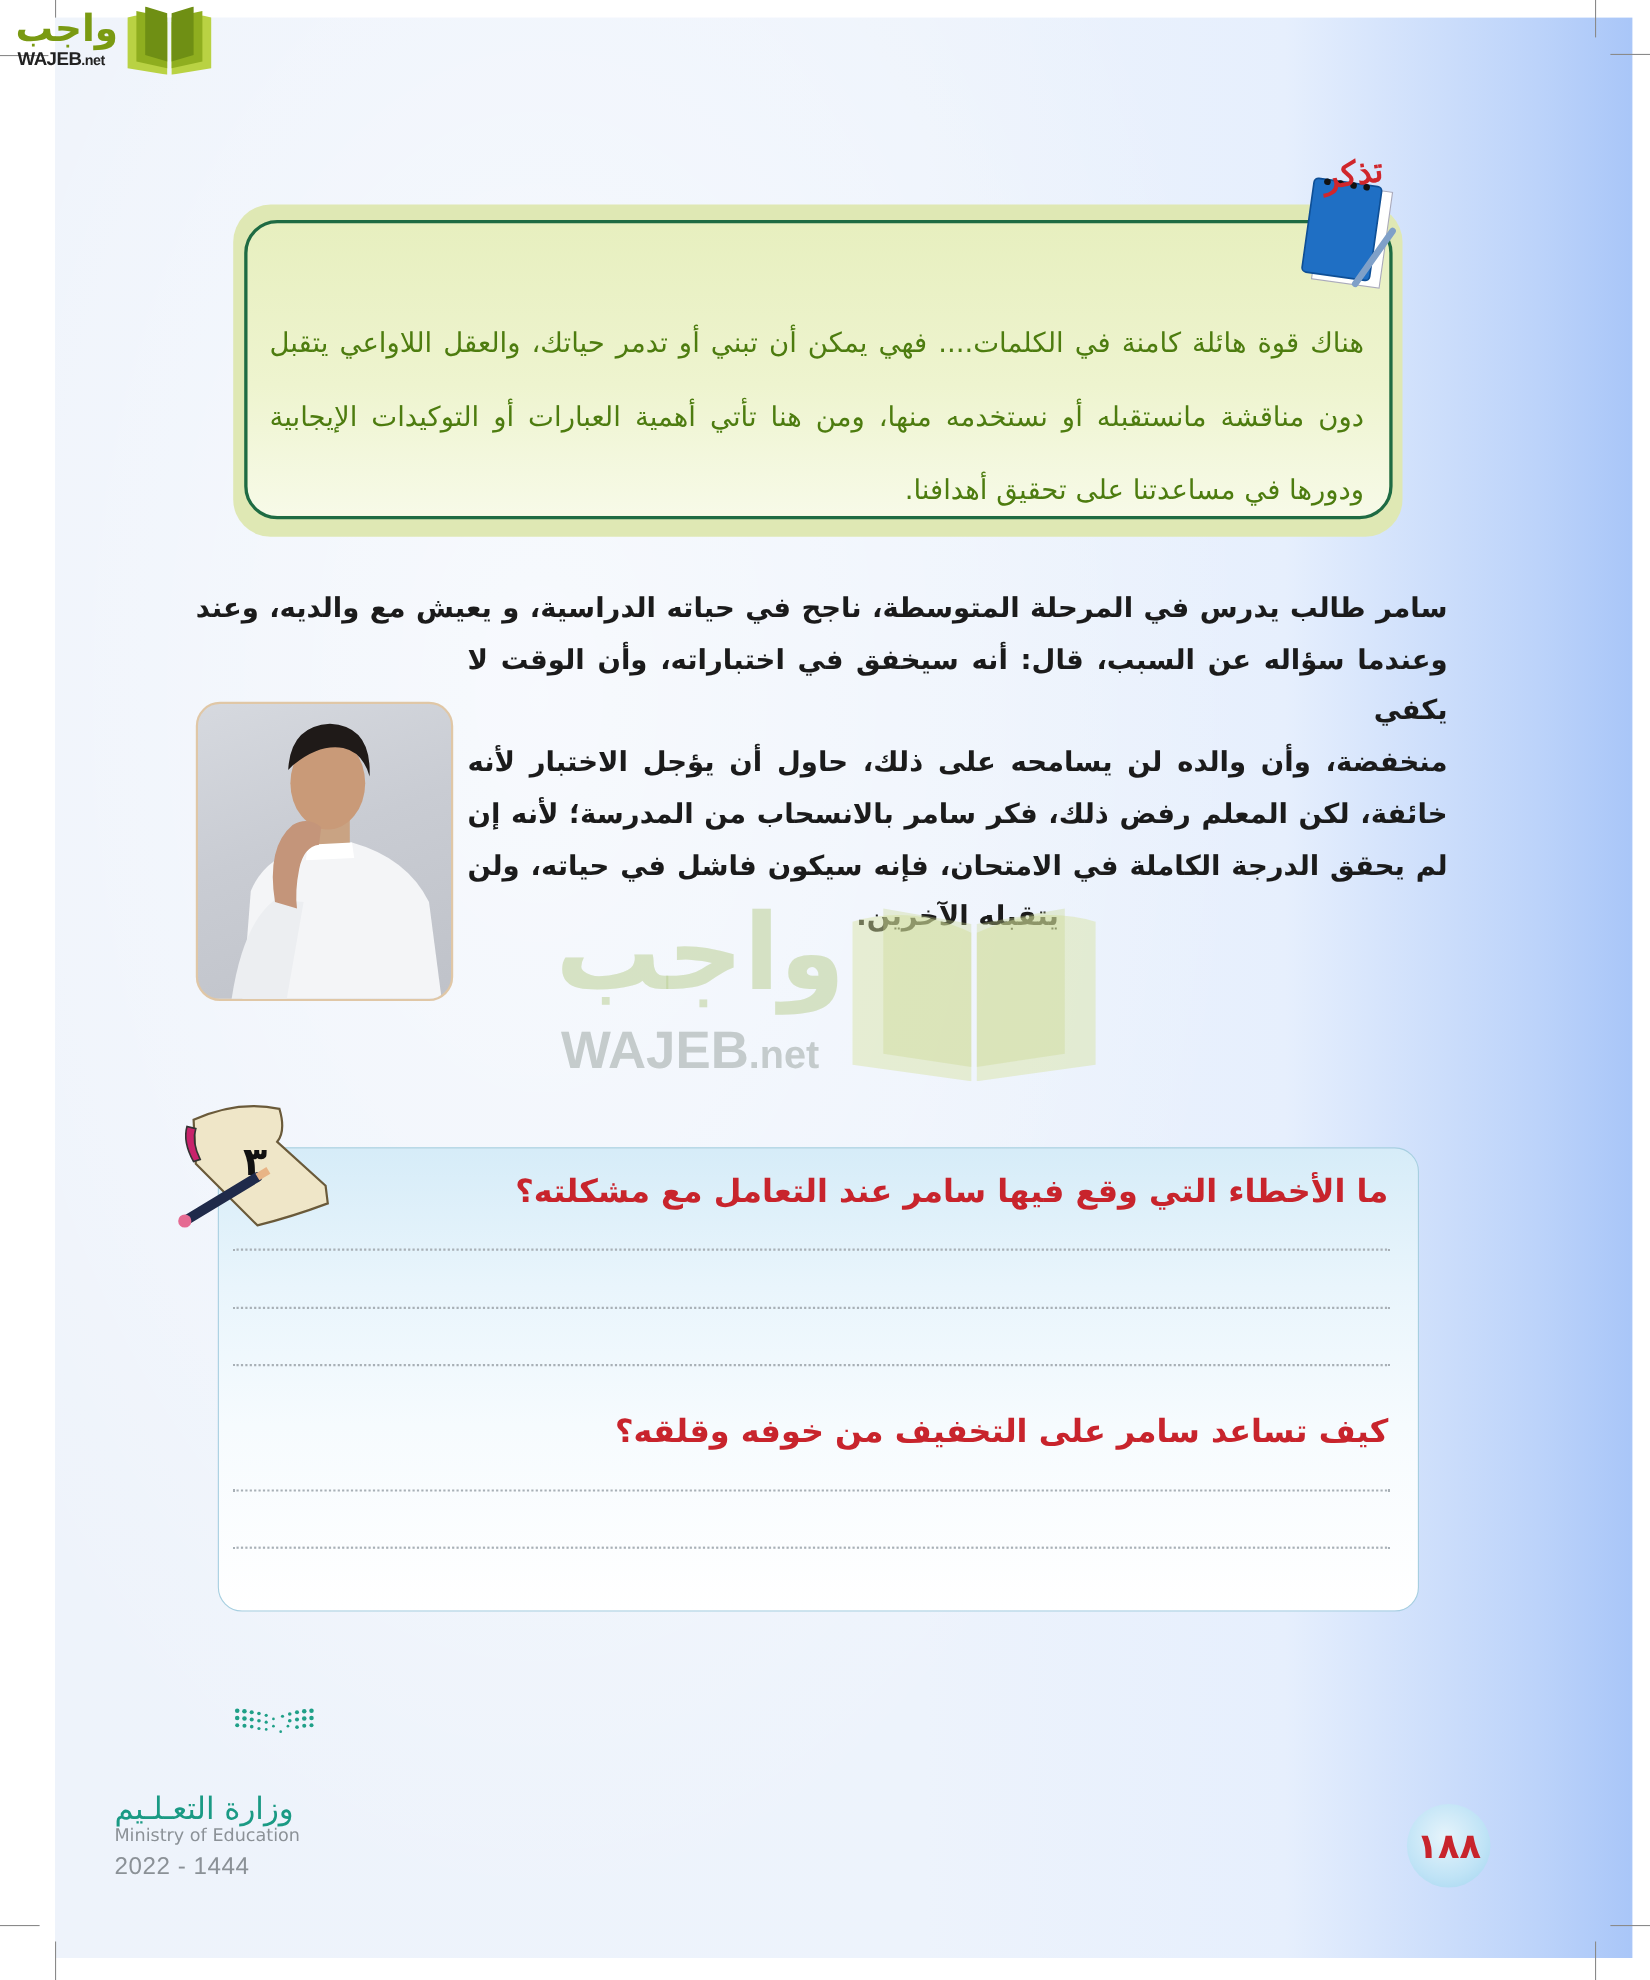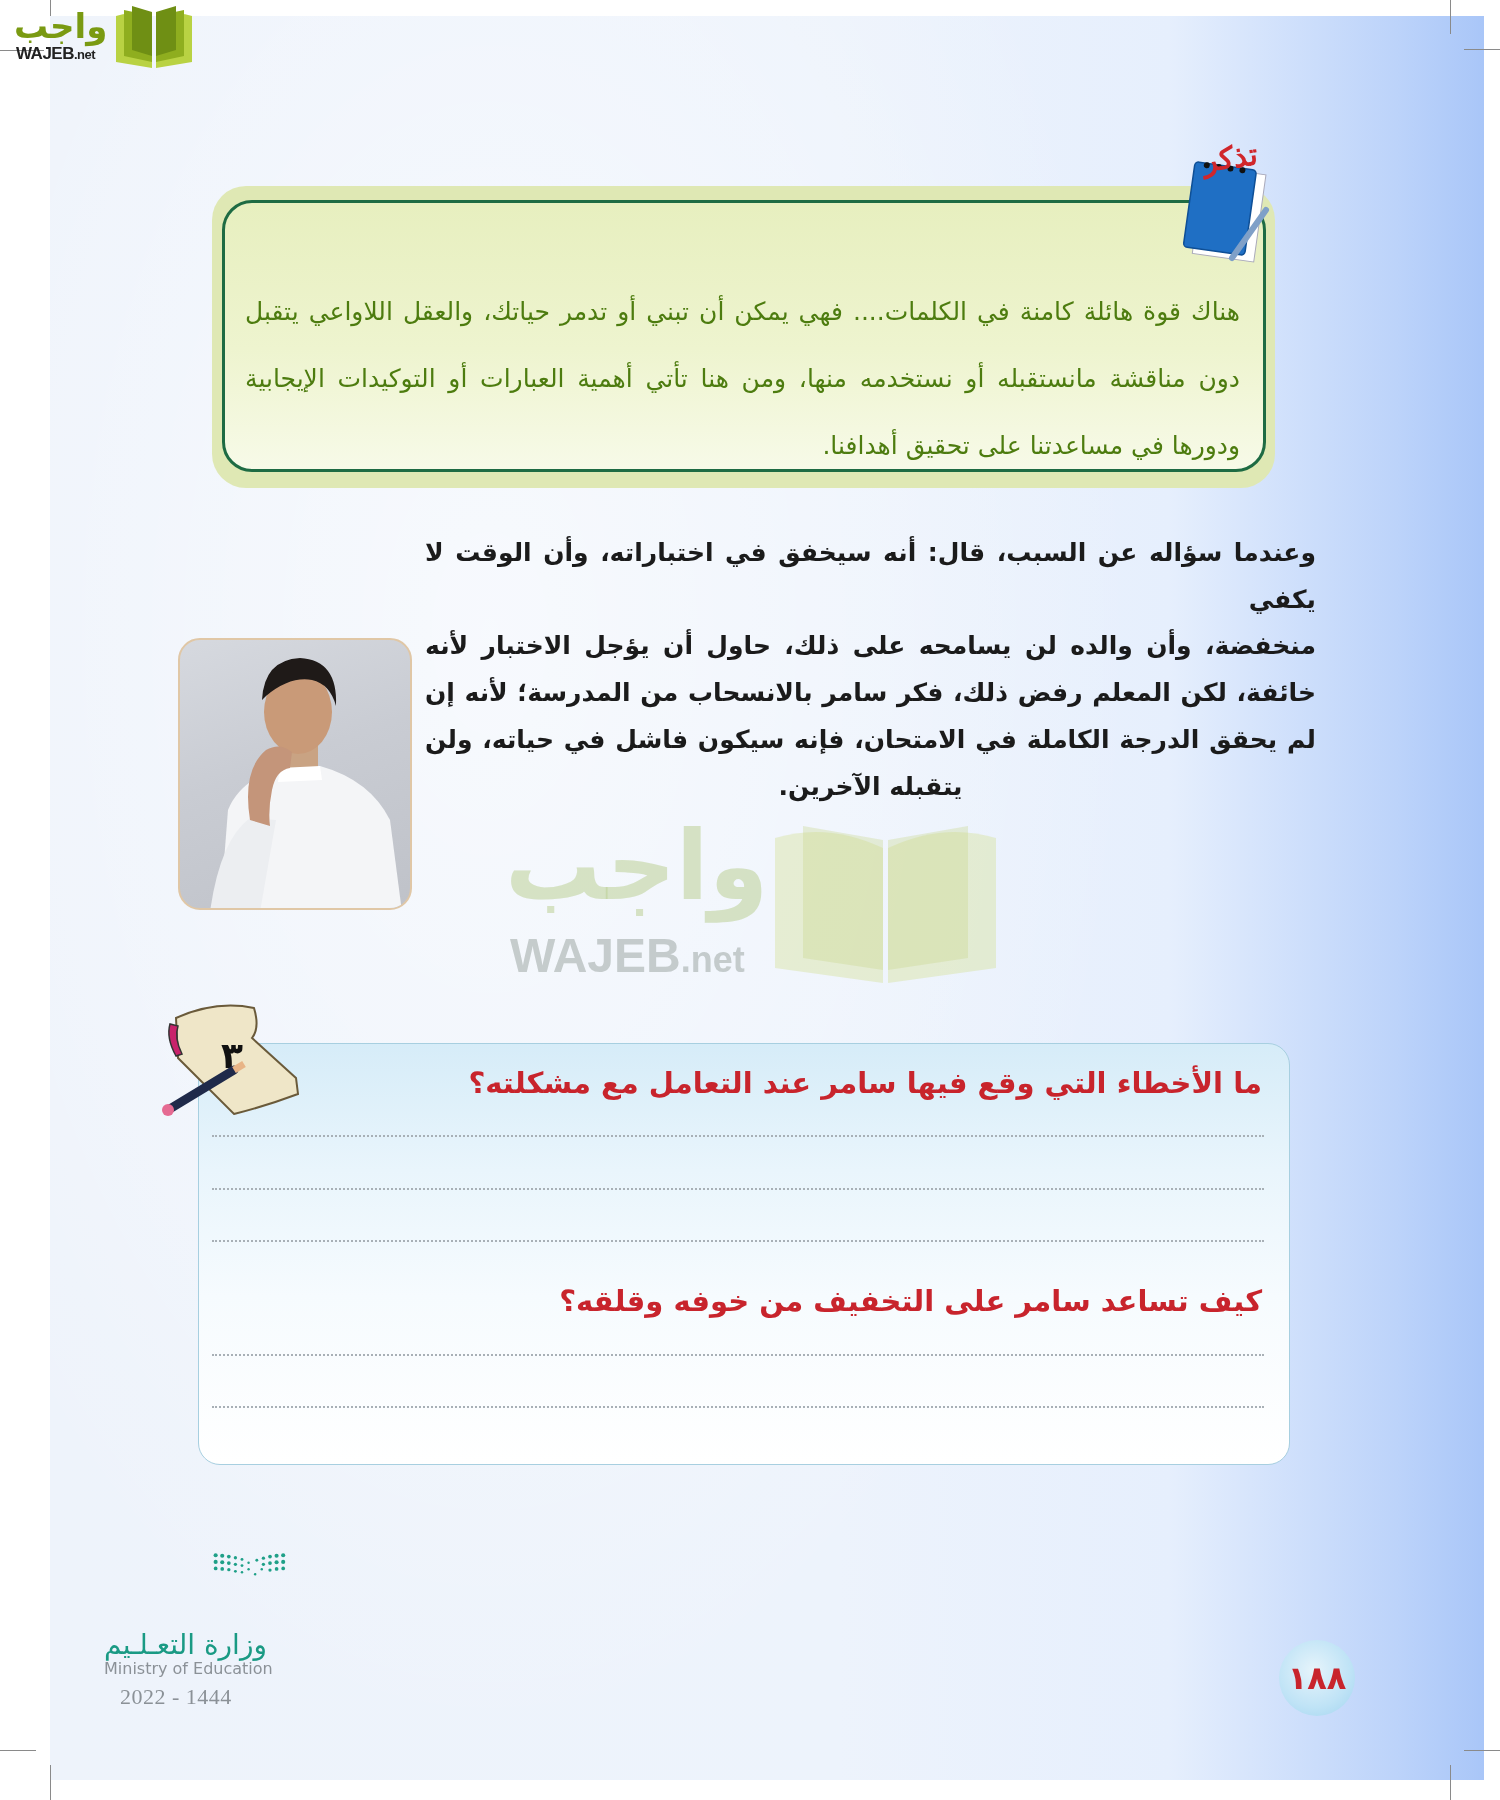--- a/index.html
+++ b/index.html
@@ -82,21 +82,21 @@
   .dots {
     position:absolute; left:212px; width:1052px; height:0;
     border-top:2px dotted #a8b0b6;
   }
   .q-icon { position:absolute; left:156px; top:998px; width:148px; height:126px; }
 
   
   .moe { position:absolute; left:100px; top:1552px; width:280px; height:170px; }
   .moe-ar { position:absolute; left:104px; top:1628px; font-family:"DejaVu Sans", sans-serif; font-size:28px; color:#1a9a84; direction:rtl; }
   .moe-en { position:absolute; left:104px; top:1659px; font-family:"DejaVu Sans", sans-serif; font-size:16px; color:#8b9197; }
-  .moe-year { position:absolute; left:120px; top:1684px; font-family:Liberation Serif, serif; font-size:22px; color:#8b9197; letter-spacing:0.5px; }
+  .moe-year { position:absolute; left:104px; top:1684px; font-family:Liberation Sans, sans-serif; font-size:22px; color:#8b9197; letter-spacing:0.5px; }
   .page-num {
     position:absolute; left:1279px; top:1640px; width:76px; height:76px; border-radius:50%;
     background: radial-gradient(circle at 45% 40%, #e6f4fb 0%, #bfe3f6 60%, #9fd3ef 100%);
     display:flex; align-items:center; justify-content:center;
     font-family:"DejaVu Sans", sans-serif; font-weight:bold; font-size:32px; color:#c8242c;
   }
 </style>
 </head>
 <body>
 
@@ -135,20 +135,21 @@
     <circle cx="32" cy="28" r="3" fill="#111"></circle>
       <circle cx="44" cy="28" r="3" fill="#111"></circle>
     <circle cx="56" cy="28" r="3" fill="#111"></circle>
       <circle cx="68" cy="28" r="3" fill="#111"></circle>
   </g>
   <line x1="64" y1="118" x2="98" y2="70" stroke="#7fa0c8" stroke-width="6" stroke-linecap="round"></line>
 </svg>
 <div class="remember-label">تذكر</div>
 
 <div class="story">
+  <div class="full">سامر طالب يدرس في المرحلة المتوسطة، ناجح في حياته الدراسية، و يعيش مع والديه، وعند</div>
   <div class="wrap">وعندما سؤاله عن السبب، قال: أنه سيخفق في اختباراته، وأن الوقت لا يكفي</div>
   <div class="wrap">منخفضة، وأن والده لن يسامحه على ذلك، حاول أن يؤجل الاختبار لأنه</div>
   <div class="wrap">خائفة، لكن المعلم رفض ذلك، فكر سامر بالانسحاب من المدرسة؛ لأنه إن</div>
   <div class="wrap">لم يحقق الدرجة الكاملة في الامتحان، فإنه سيكون فاشل في حياته، ولن</div>
   <div class="last">يتقبله الآخرين.</div>
 </div>
 
 <div class="photo">
   <svg width="234" height="272" viewBox="0 0 234 272">
 

